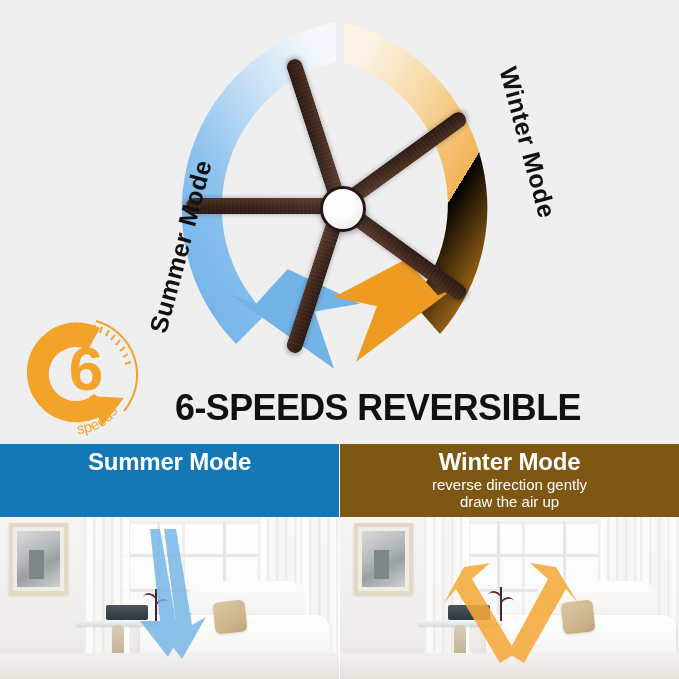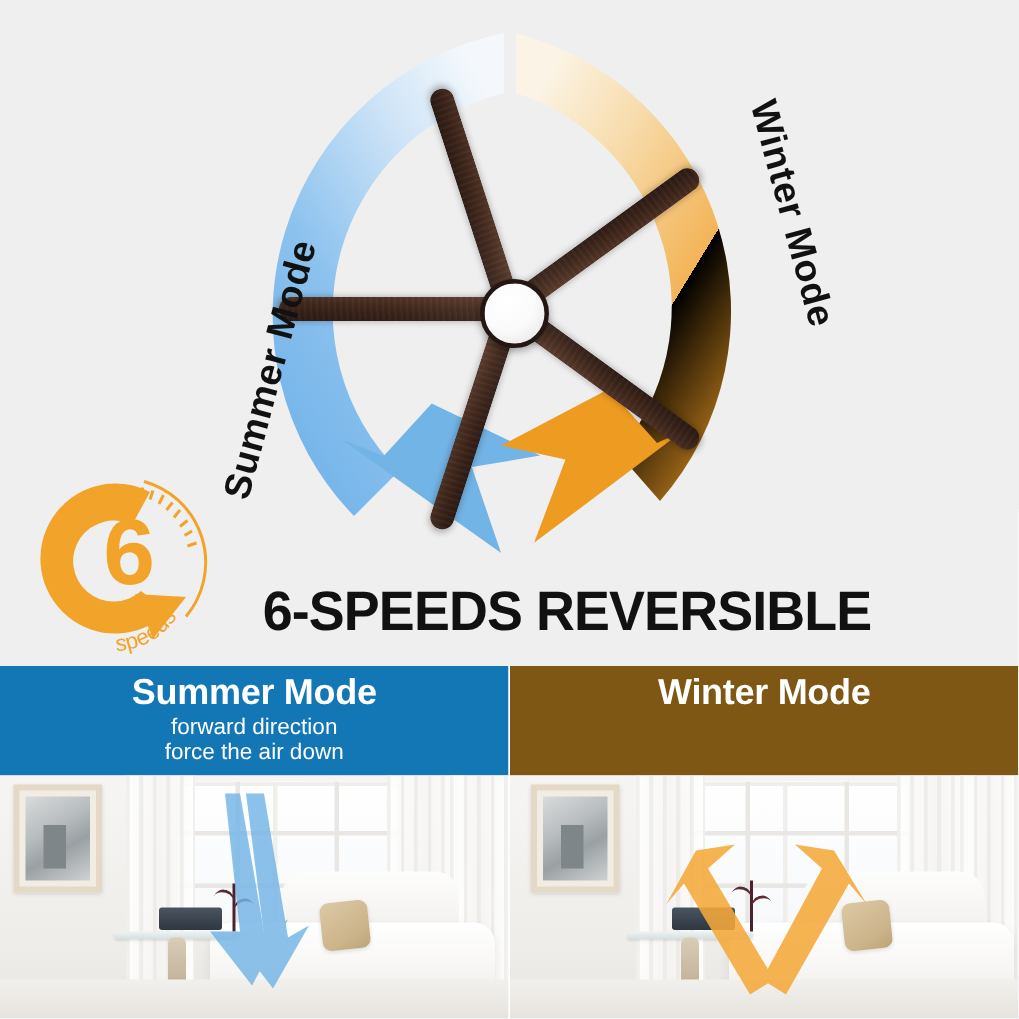--- a/index.html
+++ b/index.html
@@ -348,24 +348,20 @@
     </div>
 
     <div id="title">6-SPEEDS REVERSIBLE</div>
   </div>
 
   <div id="panels">
 
     <div class="panel" id="panel-summer">
       <div class="band" id="band-summer">
         <div class="band-title">Summer Mode</div>
-        <div class="band-sub">
-          <span>forward direction</span>
-          <span>force the air down</span>
-        </div>
       </div>
       <div class="room">
         <div class="wall"></div>
 
         <div class="window" style="left:118px;top:4px;width:82px;height:104px;">
           <i style="left:0;top:33px;width:100%;height:3px;"></i>
           <i style="left:0;top:68px;width:100%;height:3px;"></i>
           <i style="left:39px;top:0;width:3px;height:100%;"></i>
         </div>
         <div class="window" style="left:182px;top:4px;width:86px;height:104px;">
@@ -397,20 +393,24 @@
             <path d="M150 12 L160 12 L176 104 L192 96 L168 140 L140 104 L160 104 Z"></path>
             <path d="M178 12 L190 12 L206 108 L220 100 L196 142 L170 108 L190 106 Z" transform="translate(-14,0)"></path>
           </g>
         </svg>
       </div>
     </div>
 
     <div class="panel" id="panel-winter">
       <div class="band" id="band-winter">
         <div class="band-title">Winter Mode</div>
+        <div class="band-sub">
+          <span>reverse direction gently</span>
+          <span>draw the air up</span>
+        </div>
       </div>
       <div class="room">
         <div class="wall"></div>
 
         <div class="window" style="left:118px;top:4px;width:82px;height:104px;">
           <i style="left:0;top:33px;width:100%;height:3px;"></i>
           <i style="left:0;top:68px;width:100%;height:3px;"></i>
           <i style="left:39px;top:0;width:3px;height:100%;"></i>
         </div>
         <div class="window" style="left:182px;top:4px;width:86px;height:104px;">

